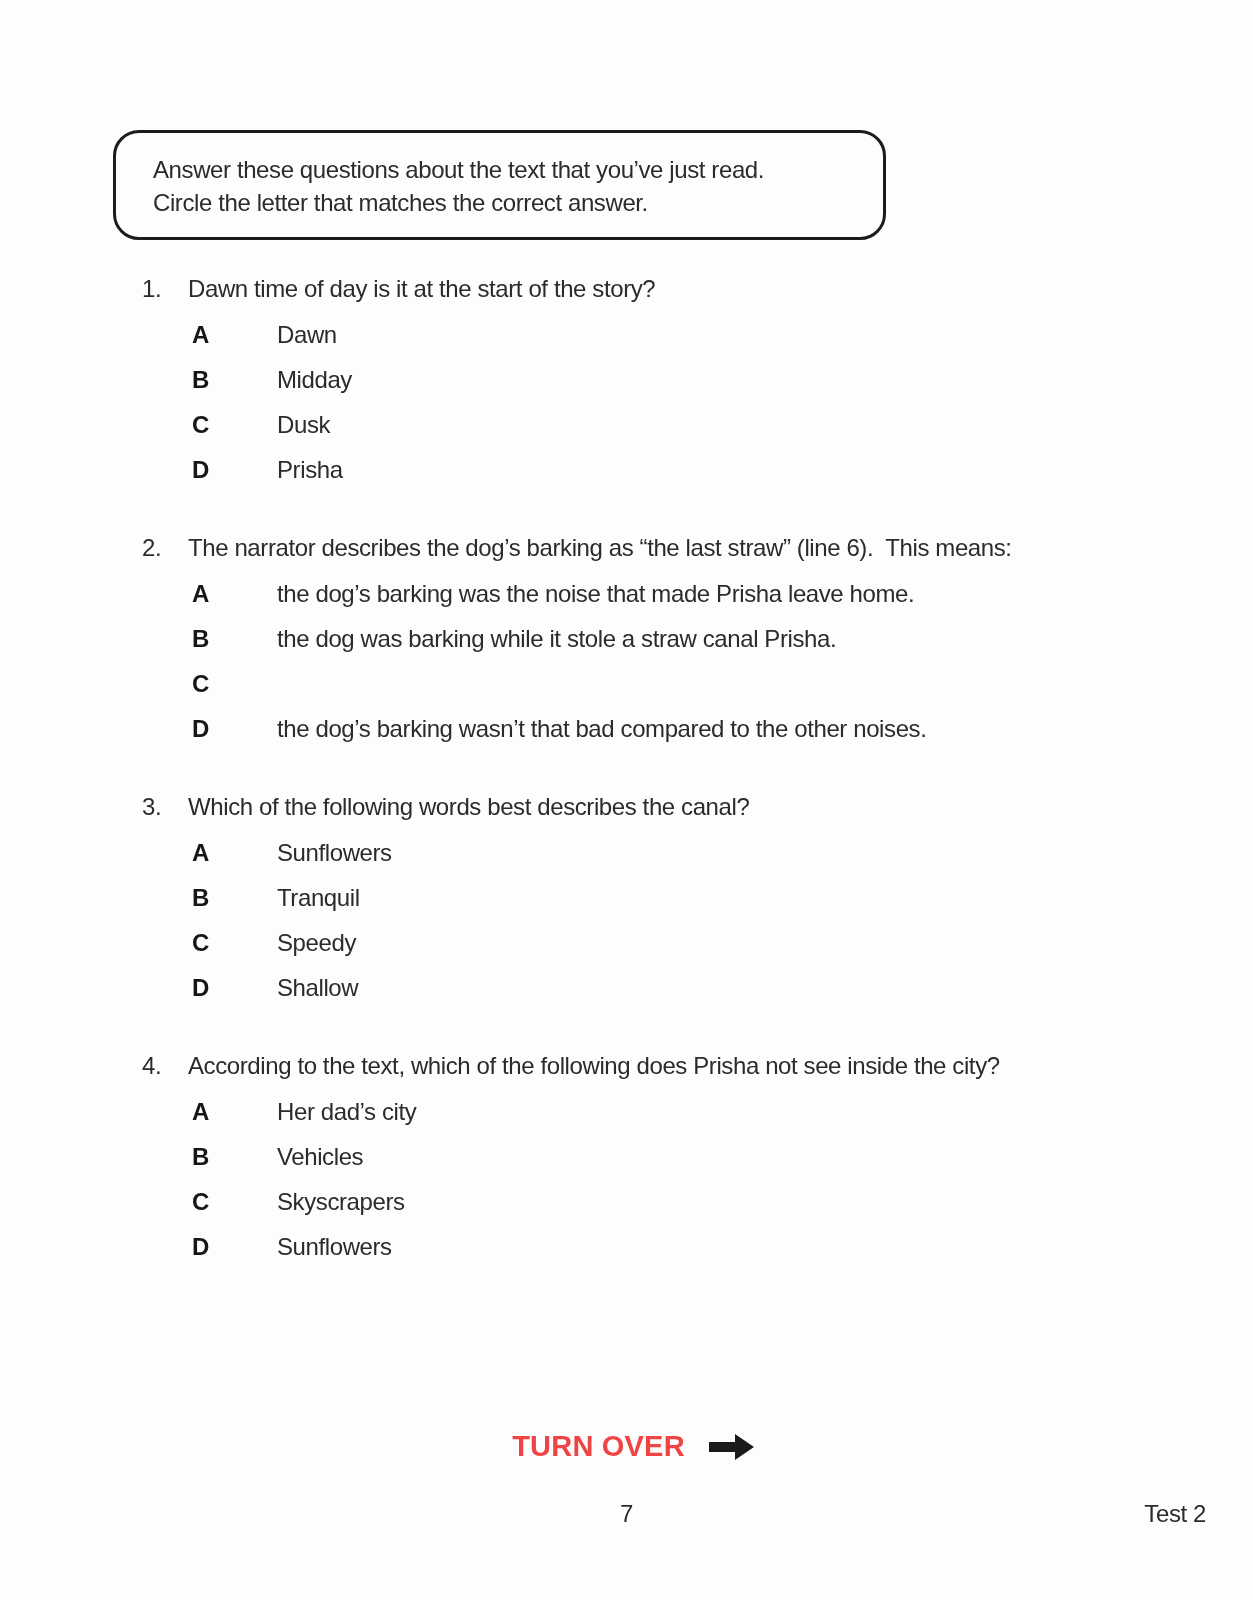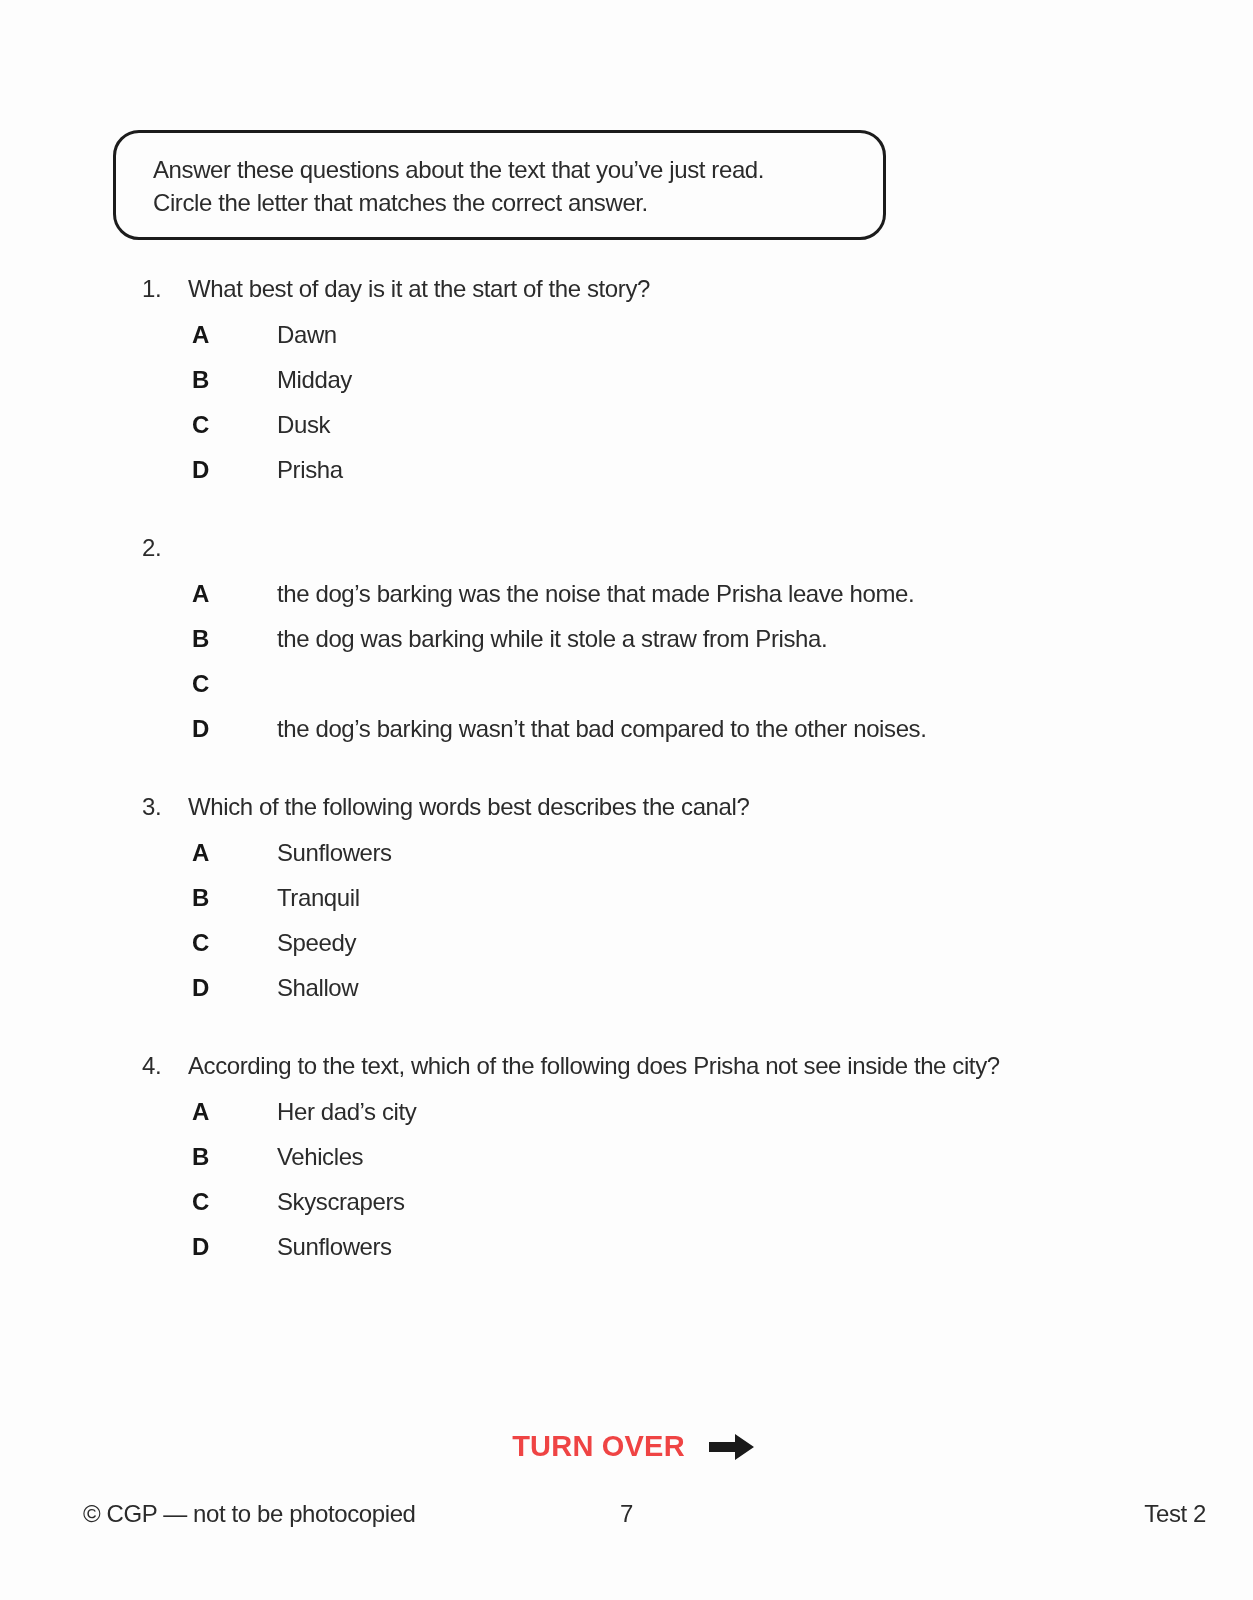--- a/index.html
+++ b/index.html
@@ -64,21 +64,21 @@
   <div class="instruction-box">
     <div>Answer these questions about the text that you’ve just read.</div>
     <div>Circle the letter that matches the correct answer.</div>
   </div>
 
   <div class="questions">
 
     <div class="question">
       <div class="q-head">
         <span class="q-num">1.</span>
-        <span class="q-text">What best of day is it at the start of the story?</span>
+        <span class="q-text">Dawn time of day is it at the start of the story?</span>
       </div>
       <div class="options">
         <div class="option">
           <span class="opt-letter">A</span>
           <span class="opt-text">Dawn</span>
         </div>
         <div class="option">
           <span class="opt-letter">B</span>
           <span class="opt-text">Midday</span>
         </div>
@@ -89,29 +89,30 @@
         <div class="option">
           <span class="opt-letter">D</span>
           <span class="opt-text">Prisha</span>
         </div>
       </div>
     </div>
 
     <div class="question">
       <div class="q-head">
         <span class="q-num">2.</span>
+        <span class="q-text">The narrator describes the dog’s barking as “the last straw” (line 6).  This means:</span>
       </div>
       <div class="options">
         <div class="option">
           <span class="opt-letter">A</span>
           <span class="opt-text">the dog’s barking was the noise that made Prisha leave home.</span>
         </div>
         <div class="option">
           <span class="opt-letter">B</span>
-          <span class="opt-text">the dog was barking while it stole a straw from Prisha.</span>
+          <span class="opt-text">the dog was barking while it stole a straw canal Prisha.</span>
         </div>
         <div class="option">
           <span class="opt-letter">C</span>
         </div>
         <div class="option">
           <span class="opt-letter">D</span>
           <span class="opt-text">the dog’s barking wasn’t that bad compared to the other noises.</span>
         </div>
       </div>
     </div>
@@ -171,18 +172,17 @@
   <div class="turnover">
     <span class="turnover-label">TURN OVER</span>
     <span class="turnover-arrow">
       <svg width="46" height="30" viewBox="0 0 46 30" xmlns="http://www.w3.org/2000/svg">
         <path d="M0 10 H26 V2 L45 15 L26 28 V20 H0 Z" fill="#1a1a1a"></path>
       </svg>
     </span>
   </div>
 
   <div class="footer">
-    <span class="footer-left">© CGP — not to be photocopied</span>
     <span class="footer-center">7</span>
     <span class="footer-right">Test 2</span>
   </div>
 
 </div>
 
 </body></html>

